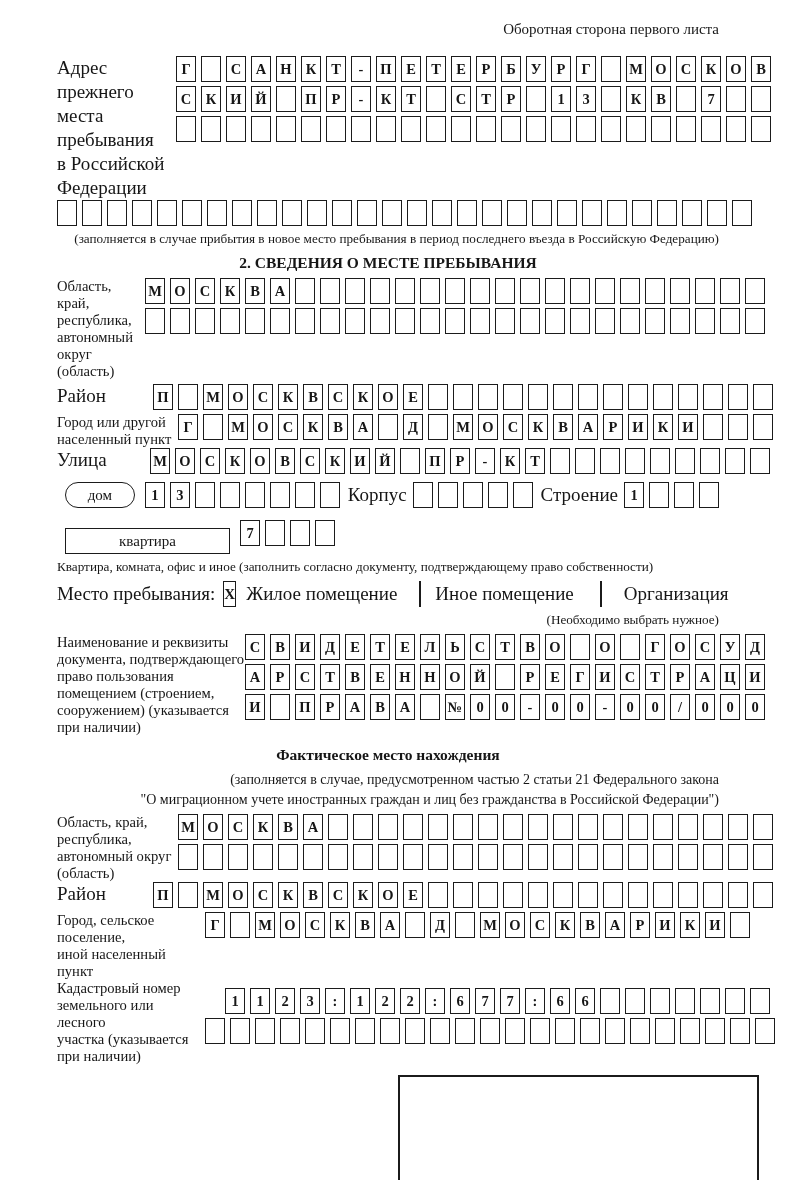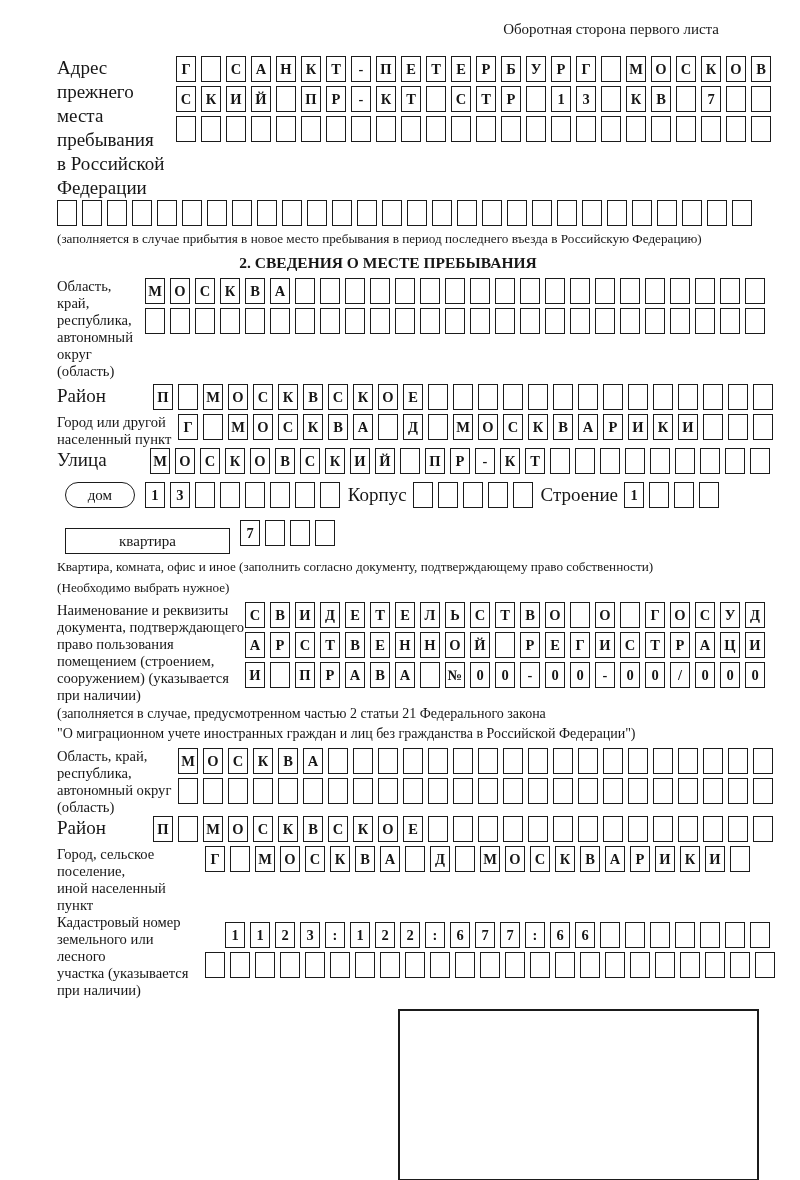--- a/index.html
+++ b/index.html
@@ -9,21 +9,21 @@
   .corner{ text-align:right;font-size:15px;line-height:19px;margin-bottom:17px;}
   .flexrow{display:flex;align-items:flex-start;}
   .lbl{font-size:14.6px;line-height:17px;white-space:pre-line;flex:0 0 auto;}
   .lbl.big{font-size:19px;line-height:24px;}
   .rows{flex:1 1 auto;}
   .cellrow{display:flex;gap:5px;margin-bottom:4px;}
   .cell{box-sizing:border-box;flex:0 0 20px;width:20px;height:26px;
         border:1.5px solid #1b1b1b;display:inline-flex;align-items:center;
         justify-content:center;font-size:14.5px;font-weight:bold;background:#fff;}
   .note{font-size:13.2px;line-height:17px;}
-  .center{text-align:left;font-family:Liberation Serif, serif;}
+  .center{text-align:right;font-family:Liberation Serif, serif;}
   .sect-title{font-weight:bold;font-size:15.5px;text-align:center;margin:7px 0 6px 0;}
   .widebox{box-sizing:border-box;height:26px;border:1.5px solid #1b1b1b;
            display:flex;align-items:center;justify-content:center;font-size:15px;}
   .inline{display:flex;align-items:center;}
   .chkbox{box-sizing:border-box;width:23px;height:26px;border:1.5px solid #1b1b1b;
           display:inline-flex;align-items:center;justify-content:center;
           font-size:15px;font-weight:bold;}
   .mt4{margin-top:4px;} .mt6{margin-top:6px;} .mt8{margin-top:8px;}
   .mb4{margin-bottom:4px;}
   .stamp-box{box-sizing:border-box;margin-left:341px;width:361px;height:172px;
@@ -345,20 +345,29 @@
     <div class="widebox" style="width:165px;margin-left:8px;margin-top:16px;">квартира</div>
     <div class="cellrow" style="margin:0 0 0 10px;">
         <span class="cell">7</span>
         <span class="cell"></span>
         <span class="cell"></span>
         <span class="cell"></span>
       </div>
   </div>
   <div class="note mt4">Квартира, комната, офис и иное (заполнить согласно документу, подтверждающему право собственности)</div>
 
+  <div class="inline mt6">
+    <span class="lbl big">Место пребывания:</span>
+    <span class="chkbox" style="margin-left:8px;">X</span>
+    <span class="lbl big" style="margin-left:10px;">Жилое помещение</span>
+    <span class="chkbox" style="margin-left:22px;"></span>
+    <span class="lbl big" style="margin-left:14px;">Иное помещение</span>
+    <span class="chkbox" style="margin-left:26px;"></span>
+    <span class="lbl big" style="margin-left:22px;">Организация</span>
+  </div>
   <div class="note center mt4">(Необходимо выбрать нужное)</div>
 
   <div class="flexrow mt6">
     <div class="lbl" style="width:188px;">Наименование и реквизиты
 документа, подтверждающего
 право пользования
 помещением (строением,
 сооружением) (указывается
 при наличии)</div>
     <div class="rows">
@@ -427,20 +436,21 @@
           <span class="cell">0</span>
           <span class="cell">0</span>
           <span class="cell">/</span>
           <span class="cell">0</span>
           <span class="cell">0</span>
           <span class="cell">0</span>
         </div>
     </div>
   </div>
 
+  <div class="sect-title" style="margin-top:10px;">Фактическое место нахождения</div>
   <div class="note center" style="font-size:14px;line-height:20px;">(заполняется в случае, предусмотренном частью 2 статьи 21 Федерального закона</div>
   <div class="note center mb4" style="font-size:14px;line-height:20px;">"О миграционном учете иностранных граждан и лиц без гражданства в Российской Федерации")</div>
 
   <div class="flexrow">
     <div class="lbl" style="width:121px;">Область, край,
 республика,
 автономный округ
 (область)</div>
     <div class="rows">
       <div class="cellrow">

